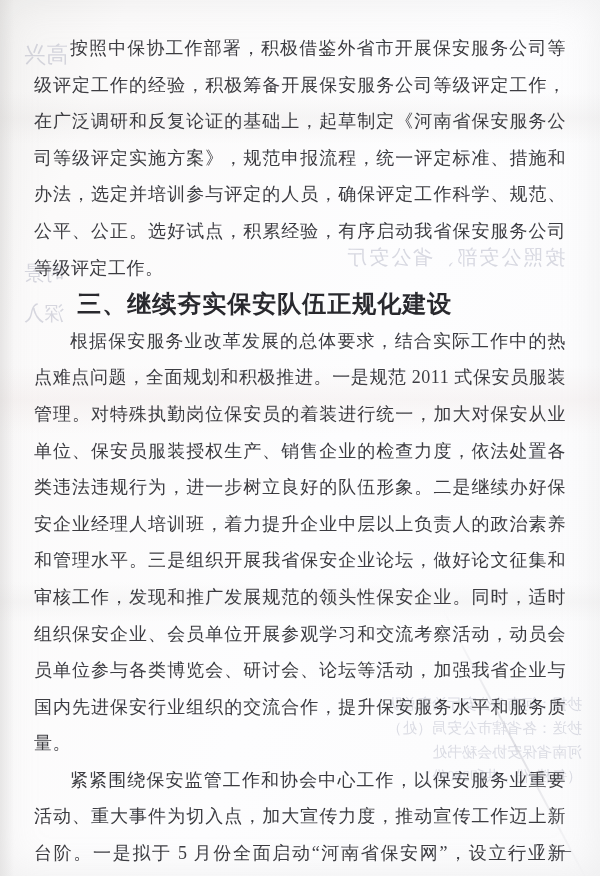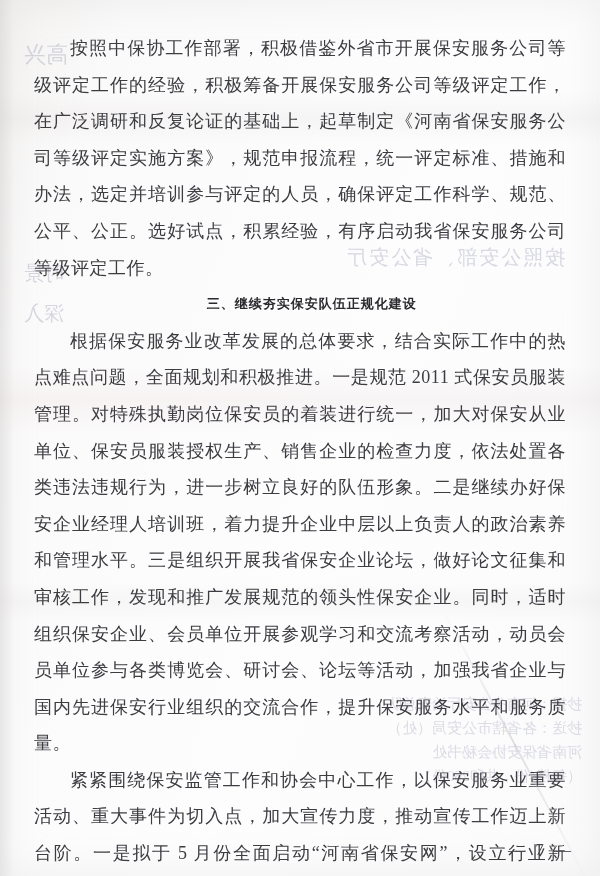--- a/index.html
+++ b/index.html
@@ -35,27 +35,26 @@
     margin: 0;
     font-size: 18px;
     line-height: 36.6px;
     text-align: justify;
     text-indent: 2em;
     letter-spacing: 0.5px;
   }
   .content h3 {
     margin: 0;
     font-family: "Liberation Sans", "DejaVu Sans", sans-serif;
-    font-size: 13px;
+    font-size: 24px;
     font-weight: 700;
     line-height: 36.6px;
     text-indent: 1.8em;
     color: #29292e;
     letter-spacing: 1px;
-    text-align: center;
   }
 
   .page-number {
     position: absolute;
     top: 840px;
     right: 26px;
     font-size: 17px;
     letter-spacing: 3px;
     color: #47474c;
     font-family: "Liberation Serif", "DejaVu Serif", serif;

